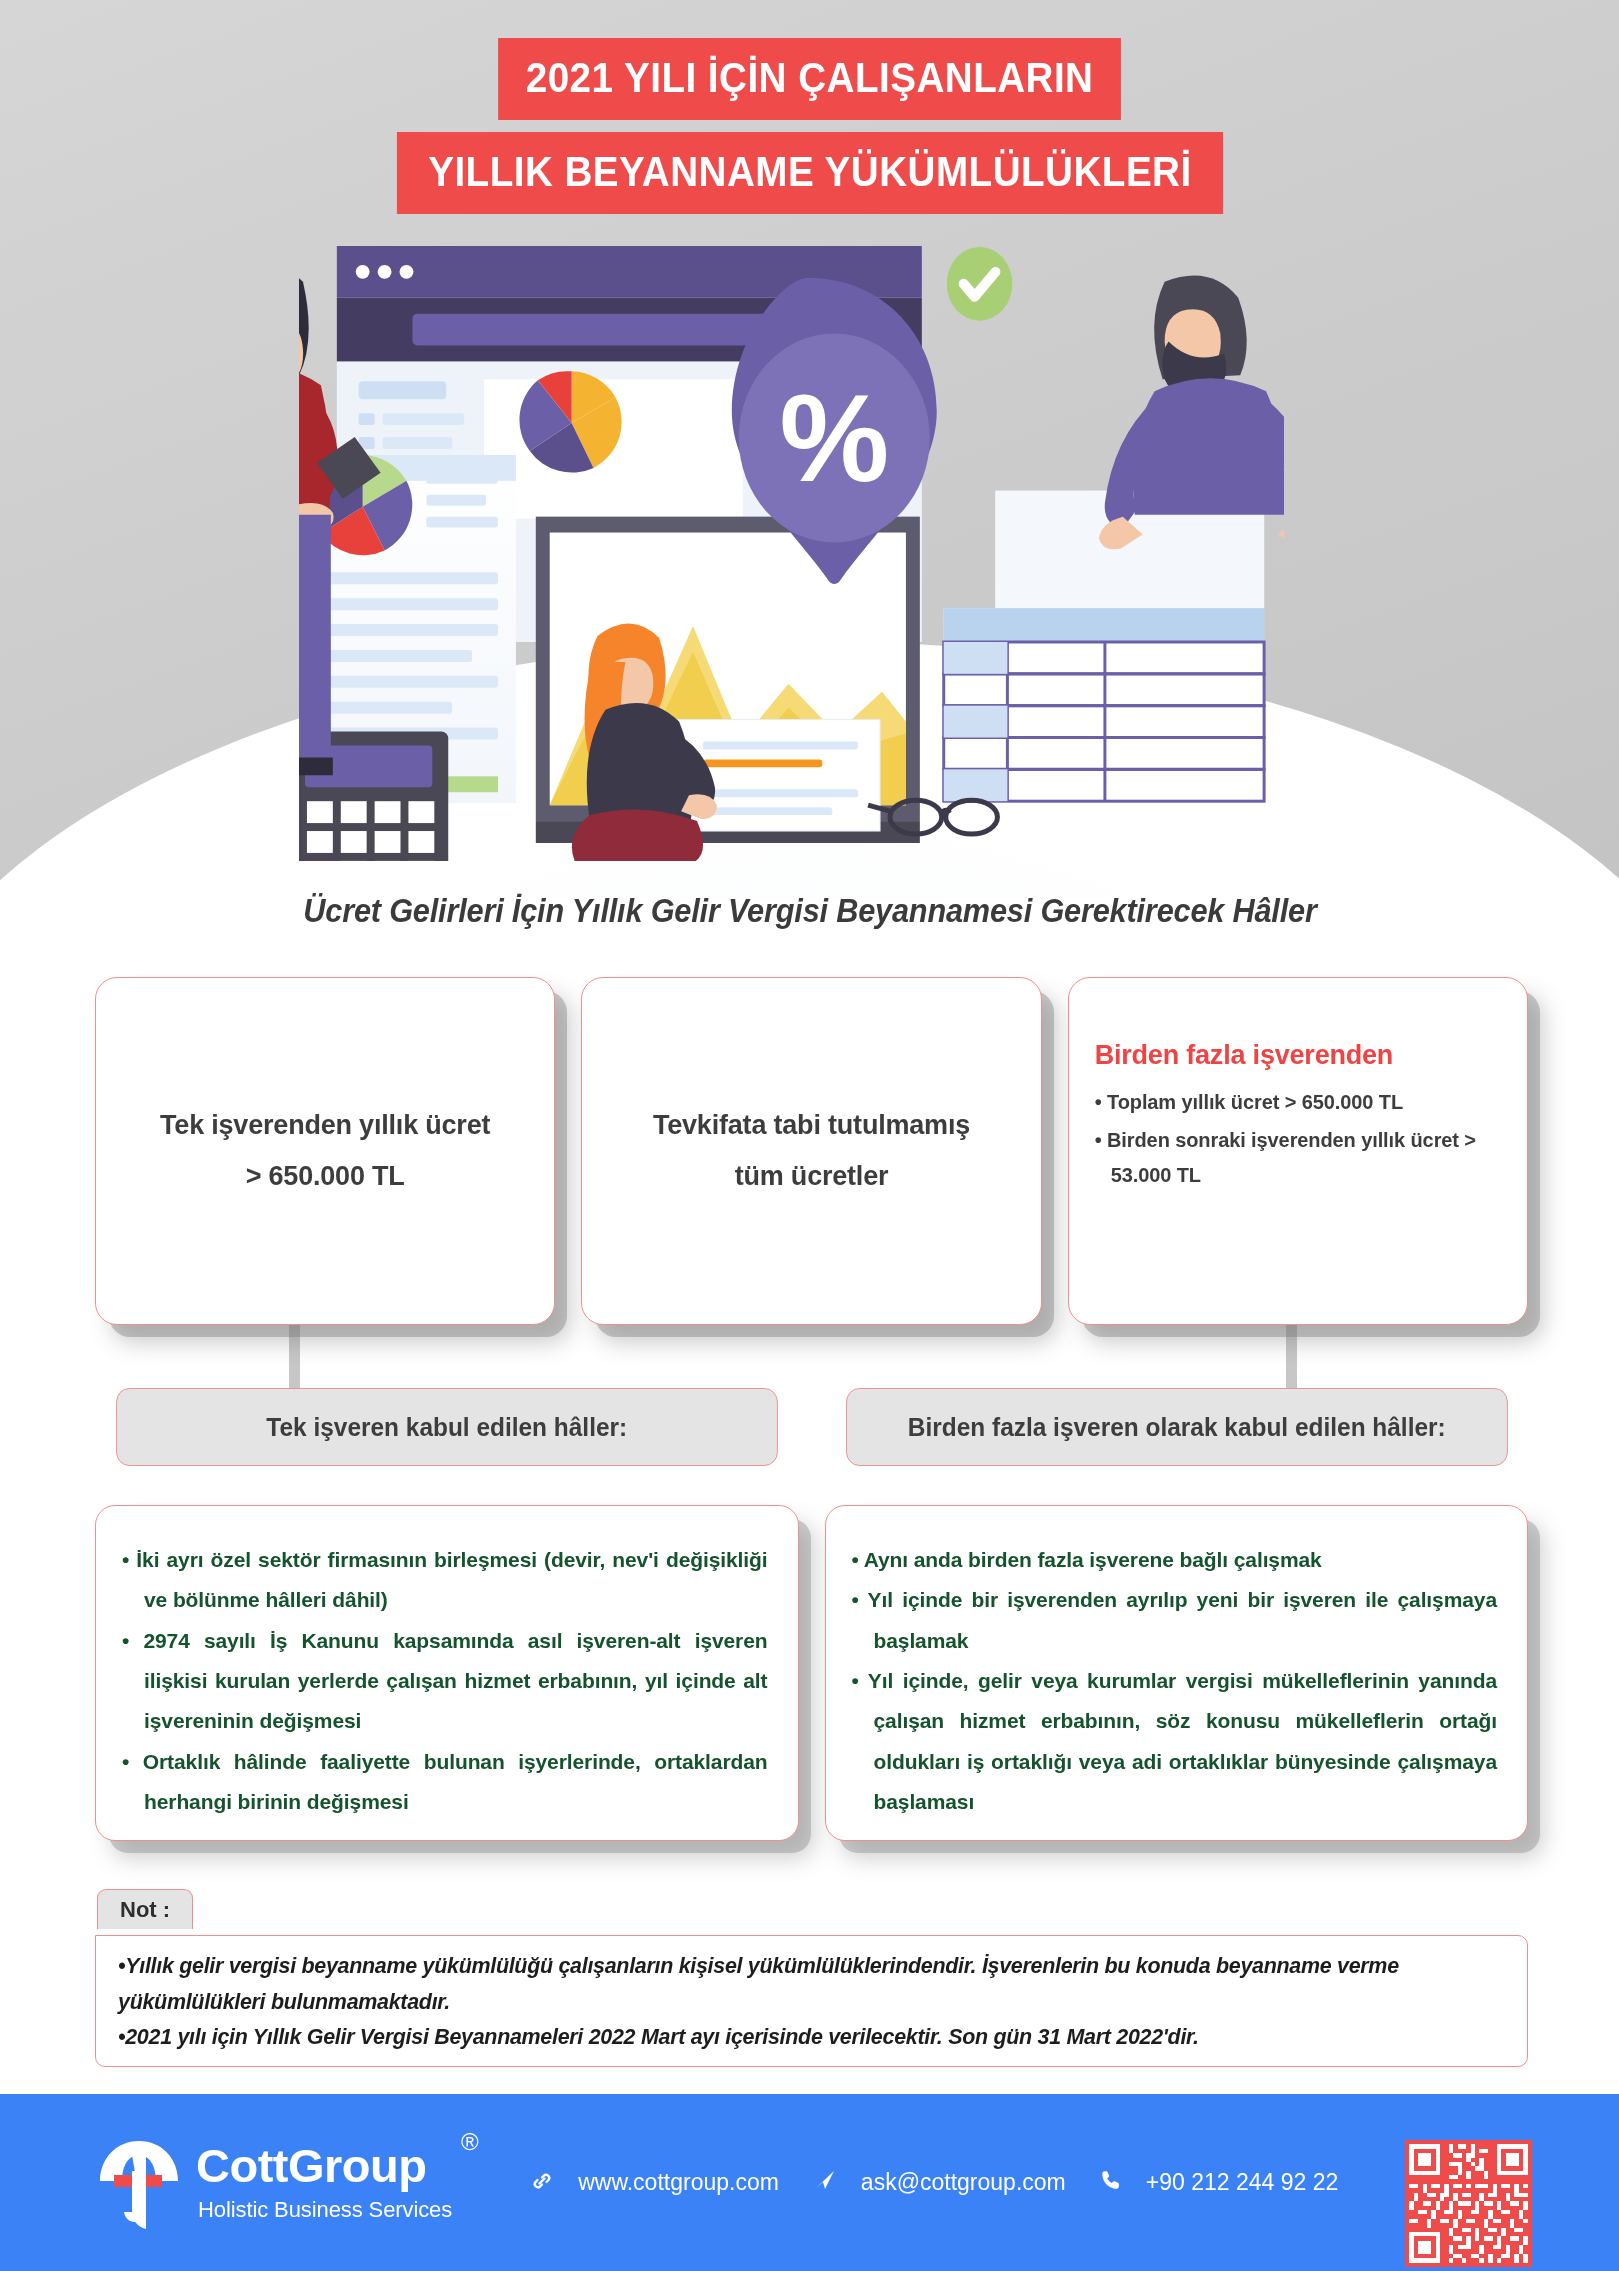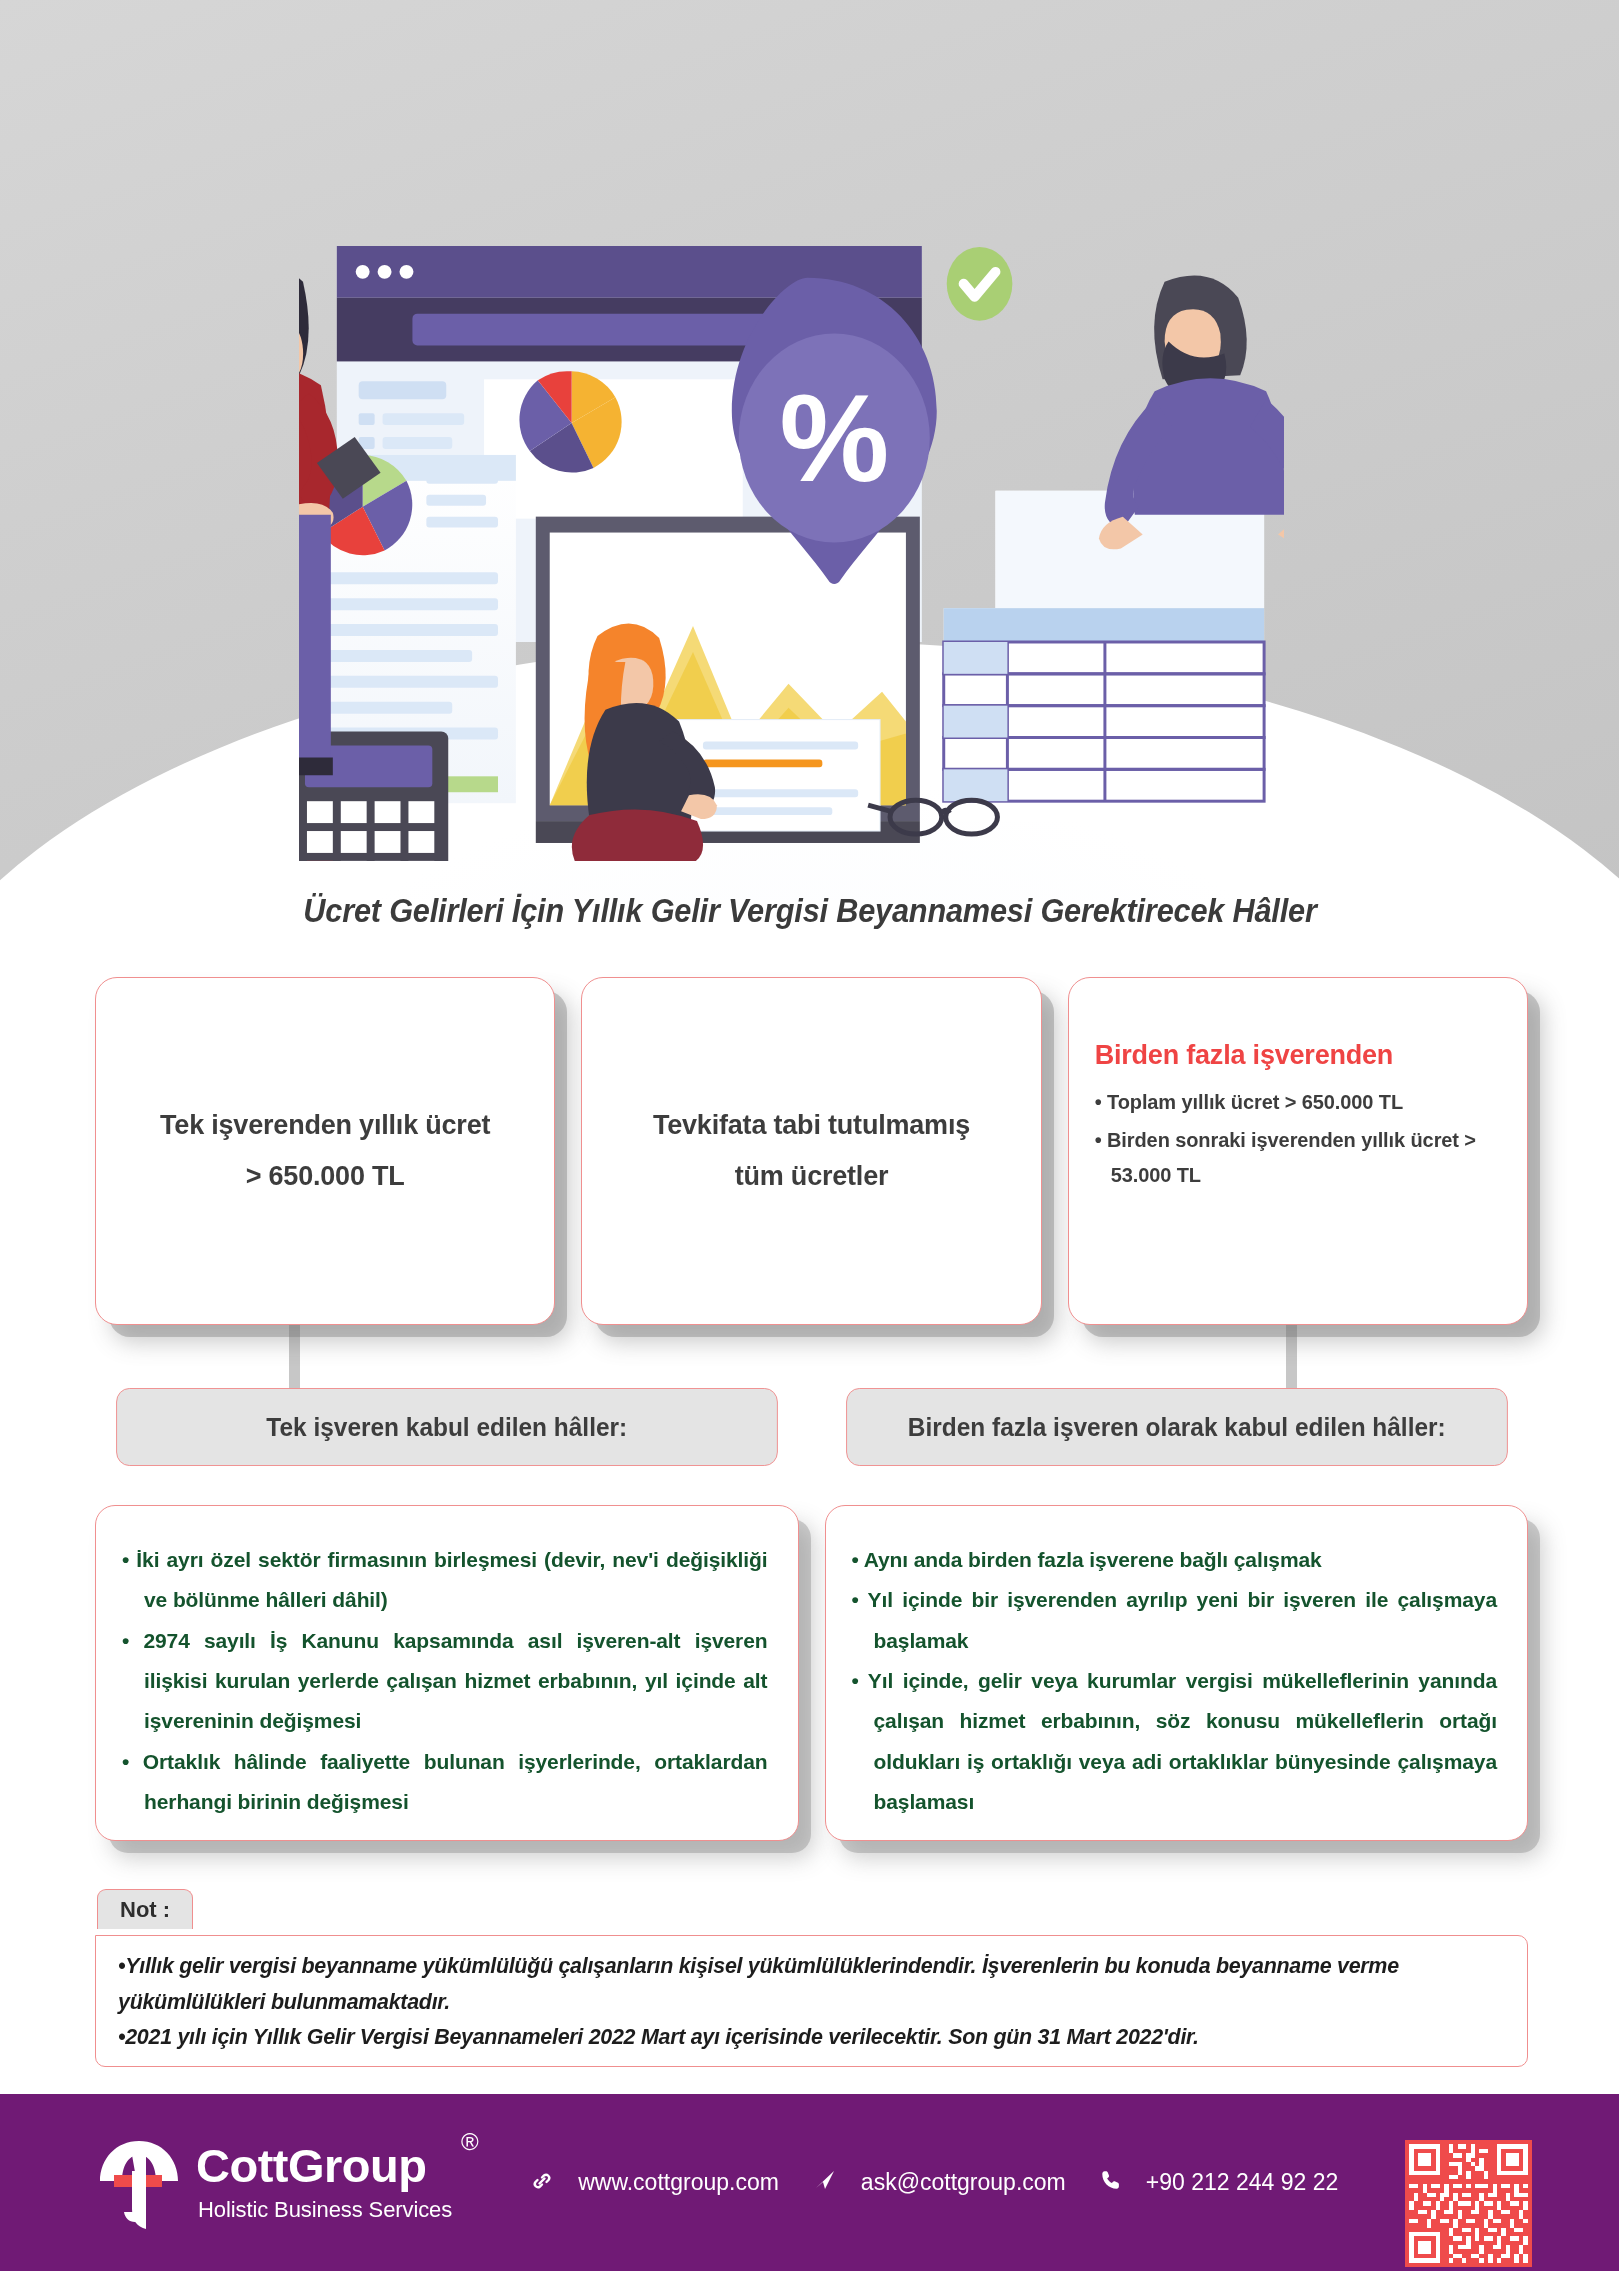--- a/index.html
+++ b/index.html
@@ -182,21 +182,21 @@
     font-size: 22px; font-style: italic; font-weight: 700;
     color: #1d1d1d; line-height: 1.62;
     letter-spacing: -0.3px;
     transform: scaleX(0.975); transform-origin: left center;
   }
 
   
   .footer {
     position: absolute; left: 0; top: 2094px;
     width: 1620px; height: 177px;
-    background: #701a75;
+    background: #3b82f6;
     display: flex; align-items: center;
     z-index: 40;
   }
   .logo-block { display: flex; align-items: center; margin-left: 96px; }
   .logo-text { margin-left: 14px; }
   .logo-name {
     font-size: 47px; font-weight: 700; color: #ffffff;
     line-height: 1; position: relative; letter-spacing: -0.5px;
   }
   .logo-reg {
@@ -402,20 +402,24 @@
         <path d="M330 436 q24 -2 26 22 q2 28 -22 32 q-24 -2 -26 -30 q0 -22 22 -24 z" fill="#f3c7a8"></path>
         <path d="M294 440 q-14 62 0 104 l36 4 q-12 -56 -2 -108 z" fill="#f5842b"></path>
         <path d="M308 488 q44 -18 74 12 q18 44 12 98 h-102 q-10 -70 16 -110 z" fill="#3c3a4a"></path>
         <path d="M376 510 q34 18 42 56 q2 18 -14 22 l-14 -16 q8 -14 -2 -28 q-12 -18 -26 -24 z" fill="#3c3a4a"></path>
         <path d="M392 574 q22 -4 28 10 q0 14 -16 14 l-20 -8 z" fill="#f3c7a8"></path>
         <path d="M292 594 q56 -14 108 6 q14 32 -4 42 h-118 q-12 -26 14 -48 z" fill="#8f2b3a"></path>
       </g>
     </svg>
   </div>
 
+  <div class="title-wrap">
+    <div class="title-bar l1">2021 YILI İÇİN ÇALIŞANLARIN</div><br>
+    <div class="title-bar l2">YILLIK BEYANNAME YÜKÜMLÜLÜKLERİ</div>
+  </div>
 
   <div class="subtitle">Ücret Gelirleri İçin Yıllık Gelir Vergisi Beyannamesi Gerektirecek Hâller</div>
 
   <div class="connector" style="left:289px; top:1323px; height:68px;"></div>
   <div class="connector" style="left:1286px; top:1323px; height:68px;"></div>
 
   <div class="cards">
 
     <div class="card c1">
       <div class="card-line">Tek işverenden yıllık ücret</div>

